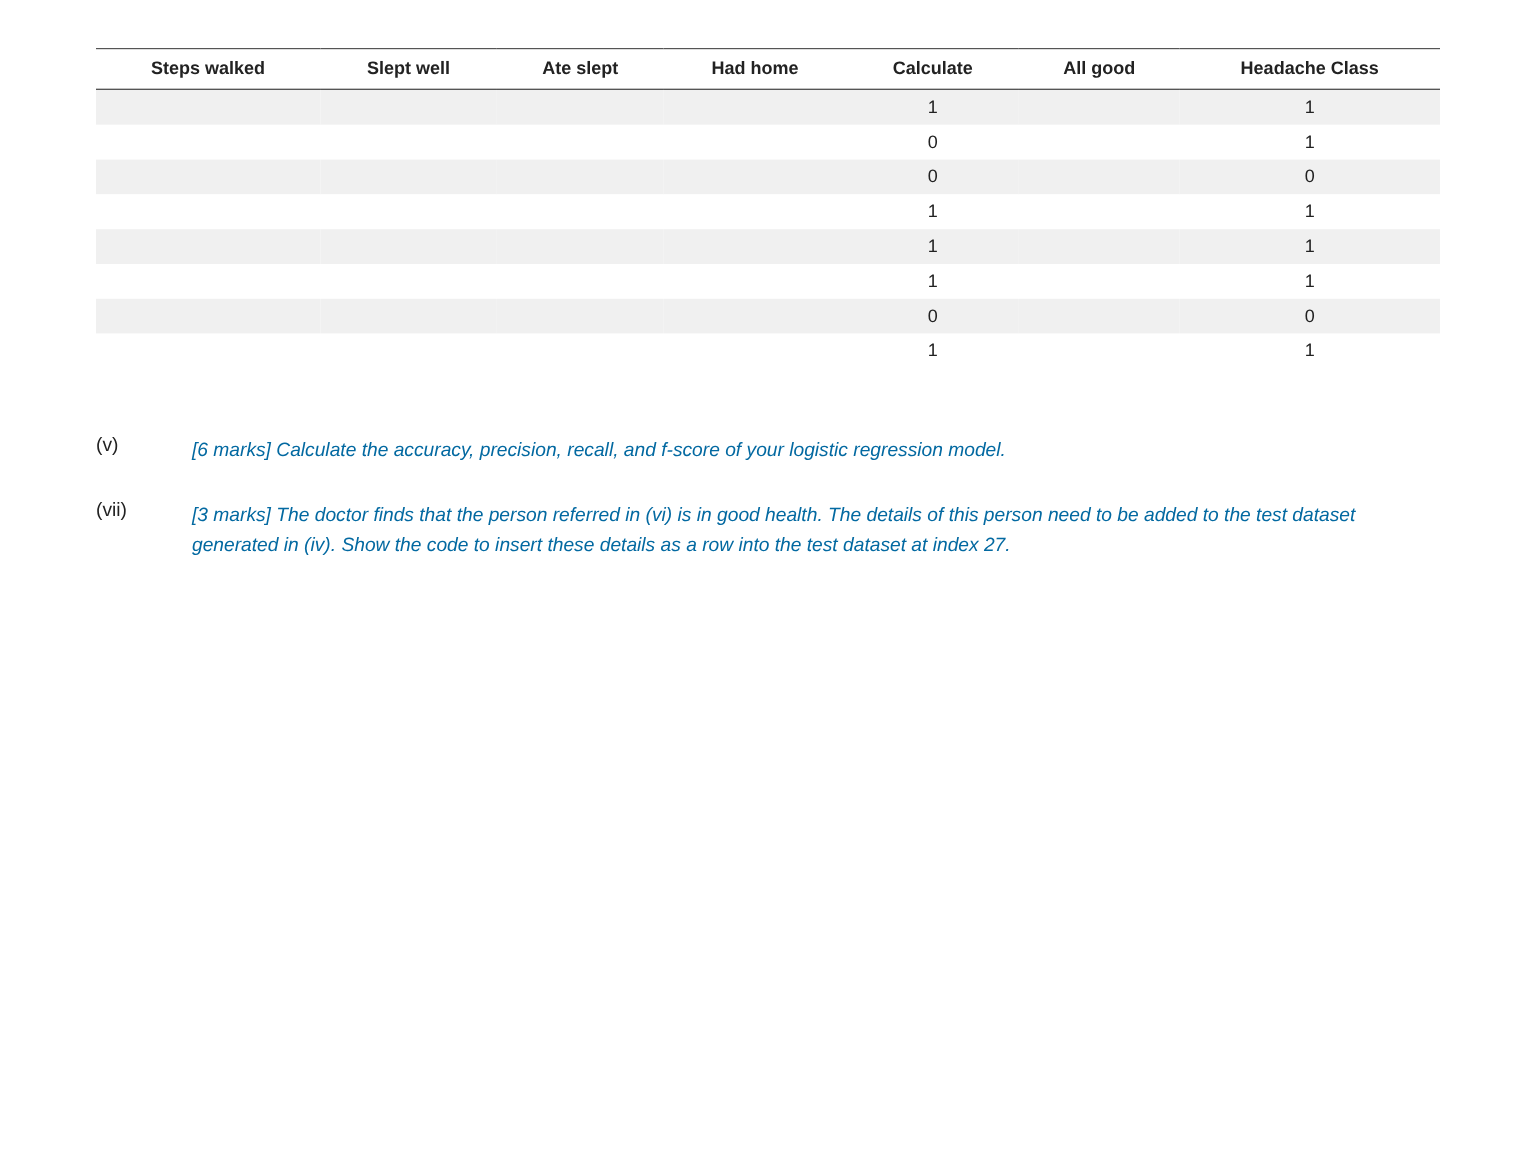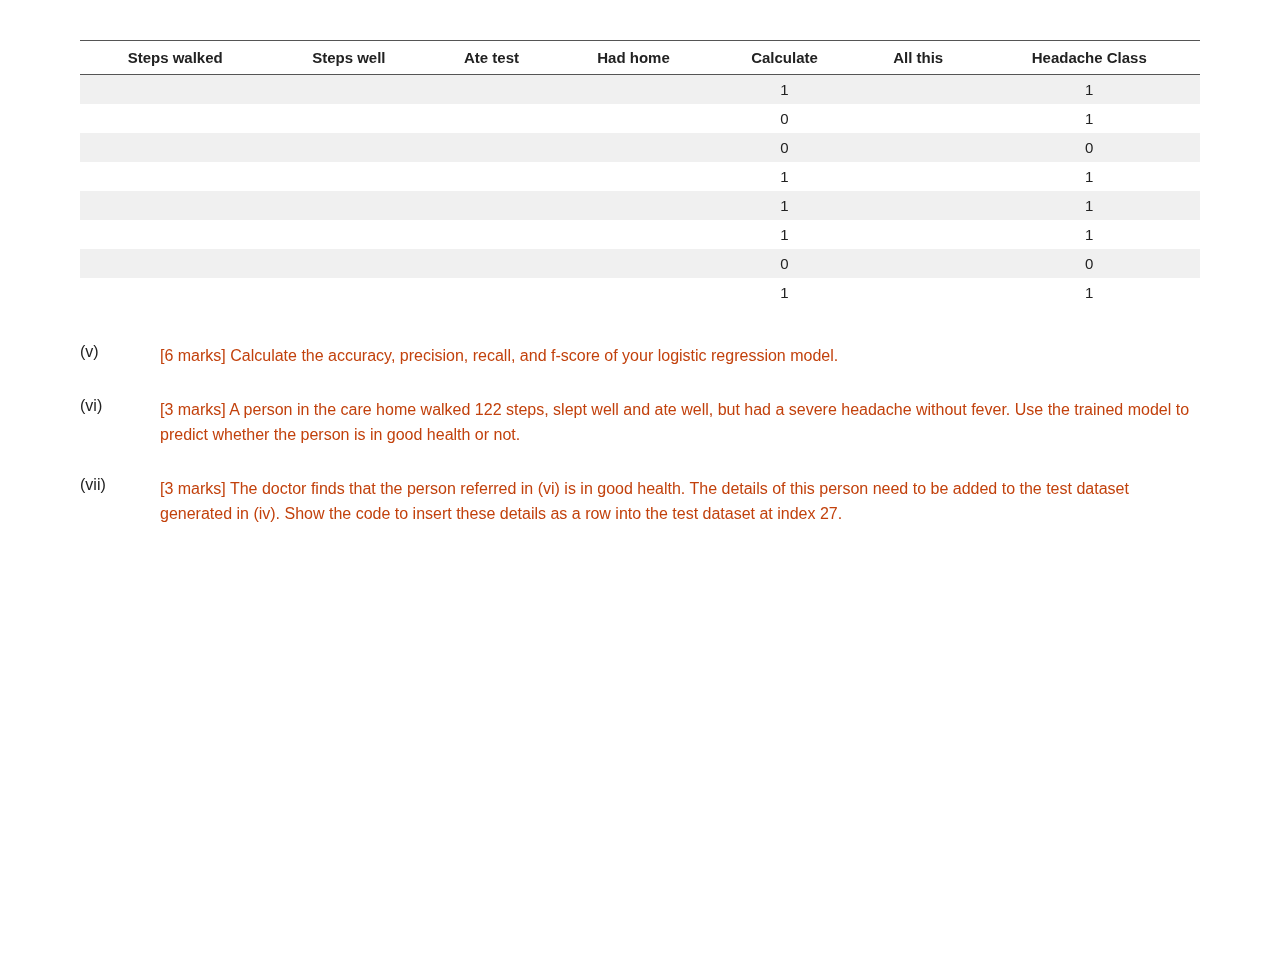--- a/index.html
+++ b/index.html
@@ -12,21 +12,21 @@
       background: #ffffff;
       font-family: Arial, sans-serif;
       font-size: 16px;
       color: #222222;
       width: 1280px;
       min-height: 960px;
       padding: 40px 80px;
     }
 
     .table-section {
-      margin-bottom: 36px;
+      margin-bottom: 56px;
     }
 
     table {
       border-collapse: collapse;
       width: 100%;
       font-size: 15px;
     }
 
     thead tr {
       border-top: 1.5px solid #555;
@@ -68,37 +68,38 @@
       min-width: 80px;
       font-size: 16px;
       color: #222;
       padding-top: 0;
       text-align: left;
     }
 
     .question-text {
       font-size: 16px;
       line-height: 1.6;
-      color: #c2410c;
+      color: #0369a1;
       flex: 1;
+      font-style: italic;
     }
   </style>
 </head>
 <body>
 
 <div class="table-section">
   <table>
     <thead>
       <tr>
       <th>Steps walked</th>
-          <th>Steps well</th>
-          <th>Ate test</th>
+          <th>Slept well</th>
+          <th>Ate slept</th>
           <th>Had home</th>
           <th>Calculate</th>
-          <th>All this</th>
+          <th>All good</th>
           <th>Headache Class</th>
         </tr>
     </thead>
     <tbody>
     <tr>
           <td></td>
           <td></td>
           <td></td>
           <td></td>
           <td>1</td>
@@ -171,20 +172,16 @@
       </tbody>
   </table>
 </div>
 
 <div class="questions-section">
 <div class="question-item">
       <div class="question-label">(v)</div>
       <div class="question-text">[6 marks] Calculate the accuracy, precision, recall, and f-score of your logistic regression model.</div>
     </div>
     <div class="question-item">
-      <div class="question-label">(vi)</div>
-      <div class="question-text">[3 marks] A person in the care home walked 122 steps, slept well and ate well, but had a severe headache without fever. Use the trained model to predict whether the person is in good health or not.</div>
-    </div>
-    <div class="question-item">
       <div class="question-label">(vii)</div>
       <div class="question-text">[3 marks] The doctor finds that the person referred in (vi) is in good health. The details of this person need to be added to the test dataset generated in (iv). Show the code to insert these details as a row into the test dataset at index 27.</div>
     </div>
   </div>
 
 </body></html>

